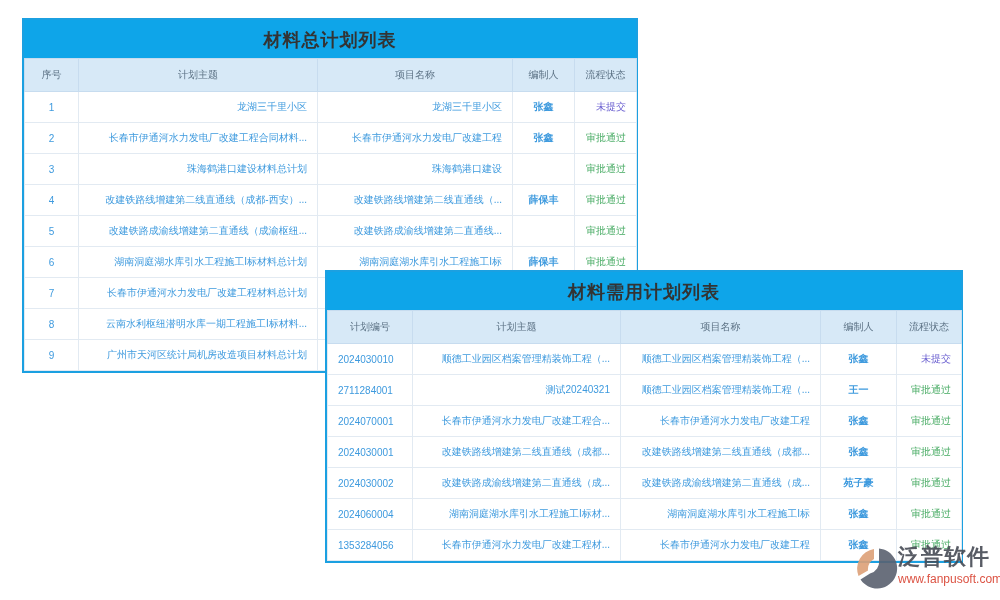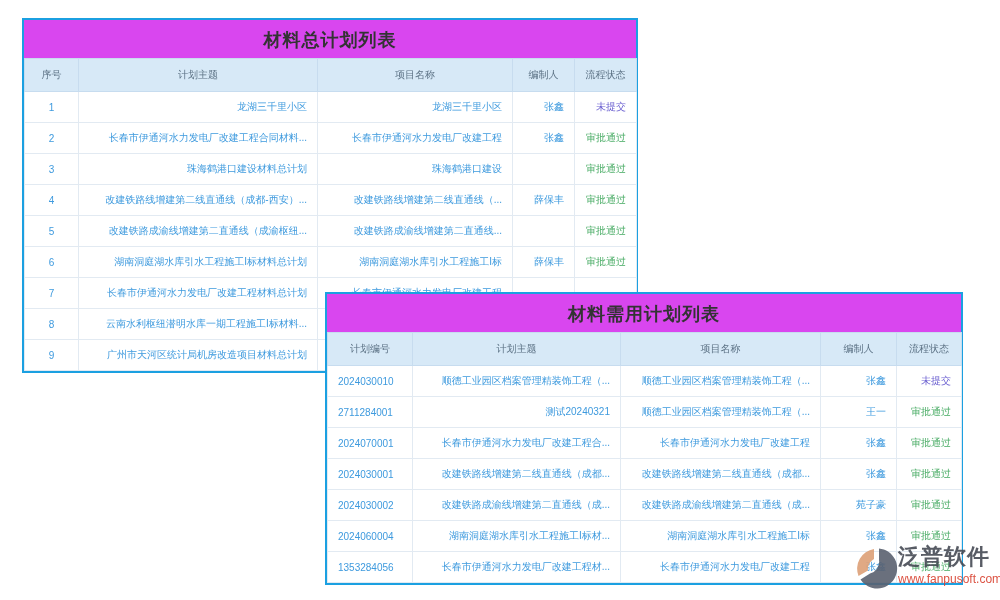--- a/index.html
+++ b/index.html
@@ -4,43 +4,43 @@
 <style>
   html,body{margin:0;padding:0;}
   body{
     width:1000px;height:600px;background:#ffffff;position:relative;overflow:hidden;
     font-family:"Liberation Sans","DejaVu Sans",sans-serif;
   }
   .window{
     position:absolute;background:#ffffff;border:2px solid #1ba0e1;box-sizing:border-box;
   }
   .win1{left:22px;top:18px;width:616px;}
-  .win2{left:325px;top:270px;width:638px;z-index:5;margin-top:22px;}
+  .win2{left:325px;top:270px;width:638px;z-index:5;}
   .win-title{
     margin:0;height:38px;line-height:40px;text-align:center;
     font-size:18px;font-weight:bold;color:#333333;letter-spacing:1px;
-    background:#d946ef;
+    background:#0ea5e9;
   }
   table.grid{
     width:100%;border-collapse:collapse;table-layout:fixed;font-size:10px;
   }
   table.grid th{
     background:#d7e9f7;color:#5c7285;font-weight:normal;height:30px;
     border:1px solid #c7dcef;text-align:center;
     white-space:nowrap;overflow:hidden;
   }
   table.grid td{
     height:30px;border:1px solid #e2eaf2;color:#3e9ade;
     padding:0 10px;white-space:nowrap;overflow:hidden;text-overflow:clip;
     background:#ffffff;
   }
   td.cell-no{text-align:center;color:#5e6670;padding:0 2px;}
   td.cell-number{padding-left:10px;}
   td.cell-subject,td.cell-project{text-align:right;}
-  td.cell-creator{text-align:right;padding:0 2px;}
+  td.cell-creator{text-align:center;padding:0 2px;font-weight:bold;}
   td.cell-status{text-align:right;padding:0 2px;}
   .watermark{
     position:absolute;left:854px;top:544px;z-index:10;opacity:0.9;
     display:flex;align-items:flex-start;pointer-events:none;
   }
   .wm-logo{display:block;width:44px;height:44px;margin-top:2px;}
   .wm-text{margin-left:0px;}
   .wm-brand{font-size:22px;font-weight:bold;color:#474b55;line-height:26px;letter-spacing:1px;}
   .wm-url{font-size:12px;color:#d8402f;line-height:14px;margin-top:2px;}
 </style>

